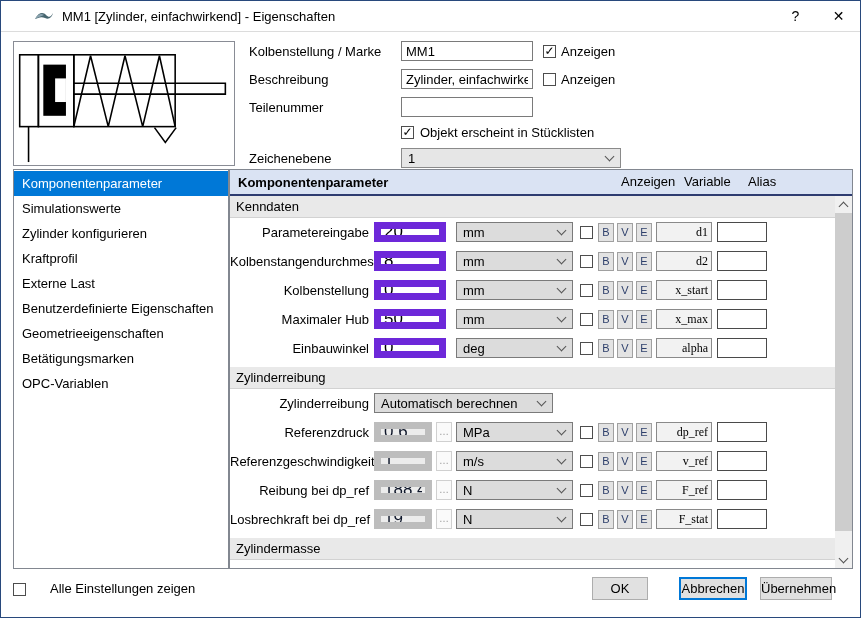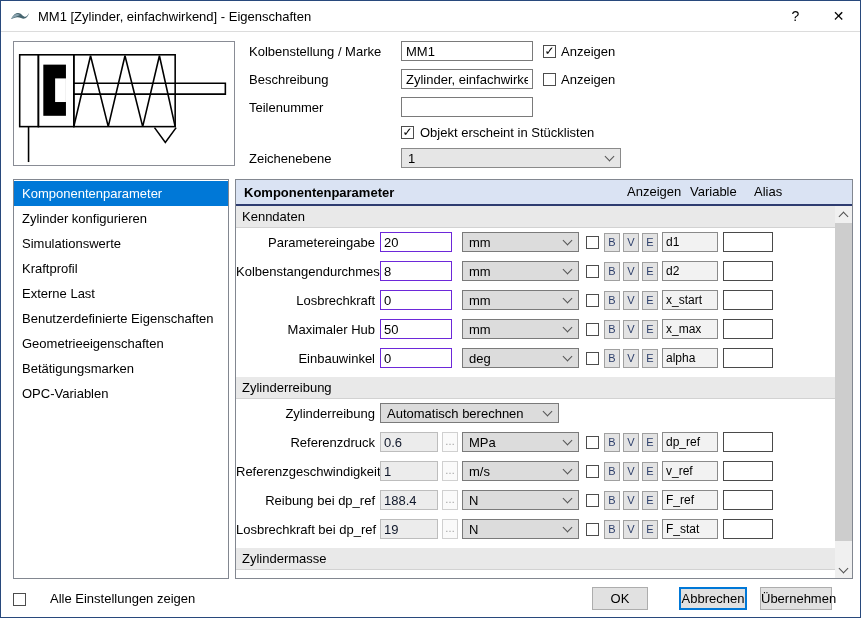--- a/index.html
+++ b/index.html
@@ -1,19 +1,19 @@
 <!DOCTYPE html>
 <html><head>
 <meta charset="utf-8">
 <style>
   html,body{margin:0;padding:0;background:#cfcfcf;}
   .window{position:relative;width:859px;height:616px;border:1px solid #28497c;background:#fff;
           font-family:"Liberation Sans",sans-serif;font-size:13px;color:#000;overflow:hidden;}
   
-  .titlebar{height:30px;display:flex;align-items:center;border-bottom:1px solid #dcdcdc;background:#fff;}
+  .titlebar{height:30px;display:flex;align-items:center;border-bottom:1px solid #dcdcdc;background:#fff;padding-left:24px;}
   .app-icon{margin-left:9px;width:20px;height:14px;flex:none;}
   .title-text{margin-left:8px;white-space:nowrap;}
   .tb-spacer{flex:1;}
   .tb-btn{width:43px;height:30px;display:flex;align-items:center;justify-content:center;font-size:14px;cursor:default;}
   
   .top-section{display:flex;padding:9px 12px 0 12px;height:137px;box-sizing:border-box;}
   .preview{width:220px;height:123px;border:1px solid #898c95;background:#fff;flex:none;}
   .top-form{margin-left:14px;flex:1;}
   .form-row{display:flex;align-items:center;height:20px;margin-bottom:8px;}
   .form-label{width:152px;flex:none;}
@@ -23,51 +23,51 @@
   .cb{box-sizing:border-box;width:13px;height:13px;border:1px solid #4d4d4d;background:#fff;display:inline-flex;
       align-items:center;justify-content:center;font-size:12px;line-height:11px;flex:none;overflow:hidden;}
   .stk-row{display:flex;align-items:center;gap:6px;margin:0 0 9px 152px;height:14px;}
   .dd{box-sizing:border-box;height:20px;border:1px solid #8a8a8a;background:#e6e6e6;display:flex;
       align-items:center;padding:0 6px;cursor:default;}
   .dd .dd-val{flex:1;overflow:hidden;white-space:nowrap;}
   .chev{width:6px;height:6px;border-right:1.5px solid #555;border-bottom:1.5px solid #555;
         transform:rotate(45deg);margin:-3px 1px 0 6px;flex:none;}
   .dd-zeichen{width:220px;}
   
-  .main{display:flex;margin:10px 7px 0 12px;height:400px;gap:6px;}
+  .main{display:flex;margin:0 7px 0 12px;height:400px;}
   .sidebar{width:216px;flex:none;border:1px solid #828790;background:#fff;box-sizing:border-box;padding-top:1px;}
   .side-item{height:25px;line-height:25px;padding-left:8px;white-space:nowrap;cursor:default;}
   .side-item.selected{background:#0078d7;color:#fff;}
   .panel{flex:1;border:1px solid #828790;box-sizing:border-box;display:flex;flex-direction:column;background:#fff;}
   .panel-header{height:24px;flex:none;background:#dae3f3;border-bottom:2px solid #2e3c70;position:relative;
                 display:flex;align-items:center;padding-left:8px;}
   .panel-title{font-weight:bold;}
   .col-head{position:absolute;top:4px;}
   .col-anz{left:391px;} .col-var{left:454px;} .col-alias{left:518px;text-align:center;}
   .panel-body{flex:1;display:flex;overflow:hidden;}
   .rows-area{flex:1;overflow:hidden;}
   .section-bar{height:21px;background:#e9e9e9;border-bottom:1px solid #d2d2d2;display:flex;align-items:center;
                padding-left:6px;margin-bottom:4px;}
   .section-bar.mt{margin-top:6px;}
   .prow{position:relative;height:20px;margin:0 0 9px 0;display:flex;align-items:center;}
   .plabel{width:139px;flex:none;text-align:right;white-space:nowrap;}
   .vcell{width:82px;flex:none;margin-left:5px;display:flex;align-items:center;}
-  .pinput{box-sizing:border-box;width:72px;height:20px;border:1px solid #6d28d9;padding:0 3px;
-          font-family:"Liberation Sans",sans-serif;font-size:13px;background:#fff;}
+  .pinput{box-sizing:border-box;width:72px;height:20px;border:7px solid #6d28d9;padding:0 3px;
+          font-family:"Liberation Sans",sans-serif;font-size:17px;background:#fff;}
   .pinput.dis{width:58px;background:#ececec;color:#0f172a;border-color:#bdbdbd;}
   .dots-btn{box-sizing:border-box;width:16px;height:20px;margin-left:4px;border:1px solid #d0d0d0;background:#fafafa;
             color:#9a9a9a;font-size:10px;line-height:8px;padding:0;font-family:"Liberation Sans",sans-serif;}
   .unit-dd{width:117px;flex:none;background:#dcdcdc;border-color:#7a7a7a;}
   .param-dd{width:179px;margin-left:5px;background:#dcdcdc;border-color:#7a7a7a;}
   .prow .cb{margin-left:7px;}
   .bve{box-sizing:border-box;width:16px;height:19px;margin-left:3px;border:1px solid #a0a0a0;background:#e3e3e3;
        color:#2d3f6b;font-size:11px;padding:0;font-family:"Liberation Sans",sans-serif;}
   .bve.b1{margin-left:5px;}
   .var-field{box-sizing:border-box;width:56px;height:20px;margin-left:4px;border:1px solid #8a8a8a;background:#f2f2f2;
-             padding:0 3px;font-family:Liberation Sans, sans-serif;font-size:12px;}
+             padding:0 3px;font-family:Liberation Serif, serif;font-size:12px;text-align:right;}
   .alias-field{box-sizing:border-box;width:50px;height:20px;margin-left:5px;border:1px solid #4a4a4a;background:#fff;
                padding:0 3px;font-family:"Liberation Sans",sans-serif;font-size:12px;}
   
   .sb{width:17px;flex:none;background:#f0f0f0;display:flex;flex-direction:column;}
   .sb-btn{height:17px;flex:none;}
   .arr{width:6px;height:6px;display:block;margin:5px auto 0;}
   .arr.up{border-left:1.6px solid #505050;border-top:1.6px solid #505050;transform:rotate(45deg);margin-top:7px;}
   .arr.down{border-right:1.6px solid #505050;border-bottom:1.6px solid #505050;transform:rotate(45deg);margin-top:4px;}
   .sb-thumb{height:318px;background:#cdcdcd;}
   .sb-track{flex:1;}
@@ -145,22 +145,22 @@
           <span class="chev"></span>
         </div>
       </div>
     </div>
   </div>
 
   <div class="main">
 
     <div class="sidebar">
       <div class="side-item selected">Komponentenparameter</div>
+      <div class="side-item">Simulationswerte</div>
       <div class="side-item">Zylinder konfigurieren</div>
-      <div class="side-item">Simulationswerte</div>
       <div class="side-item">Kraftprofil</div>
       <div class="side-item">Externe Last</div>
       <div class="side-item">Benutzerdefinierte Eigenschaften</div>
       <div class="side-item">Geometrieeigenschaften</div>
       <div class="side-item">Betätigungsmarken</div>
       <div class="side-item">OPC-Variablen</div>
     </div>
 
     <div class="panel">
       <div class="panel-header">
@@ -204,21 +204,21 @@
             </div>
             <span class="cb"></span>
             <button class="bve b1">B</button>
             <button class="bve">V</button>
             <button class="bve">E</button>
             <input class="var-field" value="d2" style="">
             <input class="alias-field" value="" style="">
           </div>
 
           <div class="prow">
-            <span class="plabel">Losbrechkraft</span>
+            <span class="plabel">Kolbenstellung</span>
             <span class="vcell">
                 <input class="pinput" value="0" style="">
               </span>
             <div class="dd unit-dd">
               <span class="dd-val">mm</span>
               <span class="chev"></span>
             </div>
             <span class="cb"></span>
             <button class="bve b1">B</button>
             <button class="bve">V</button>

